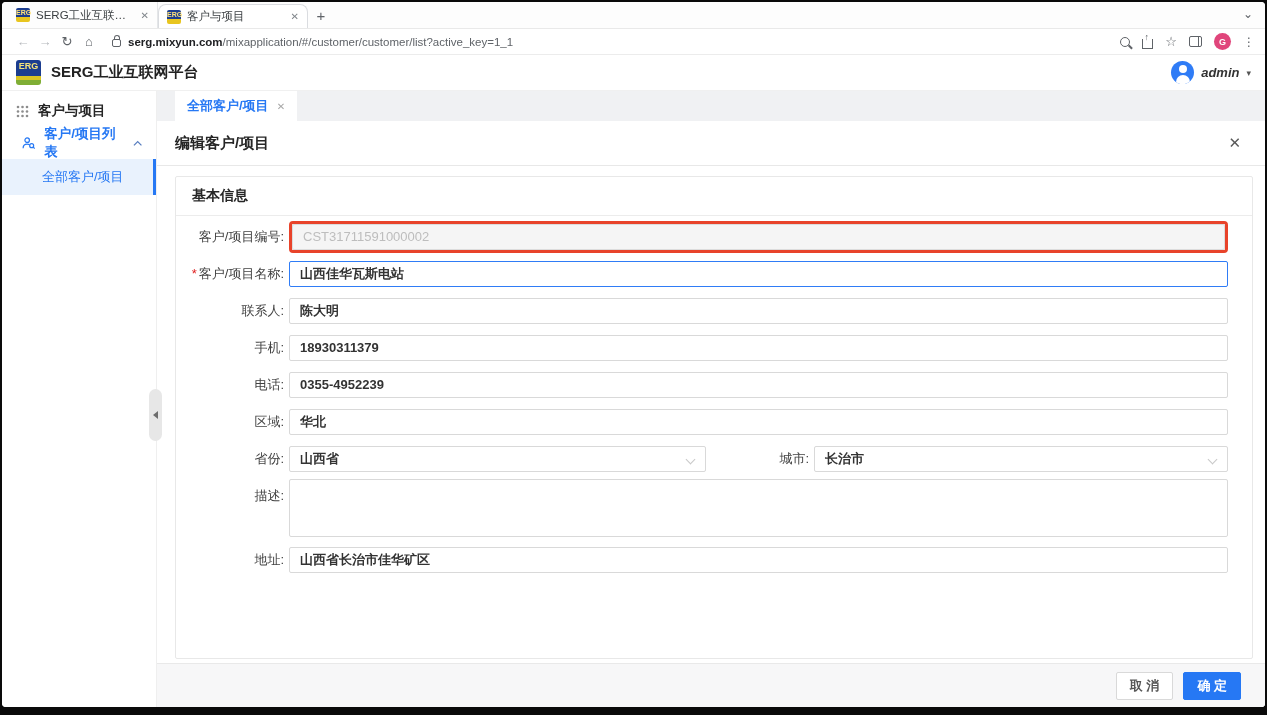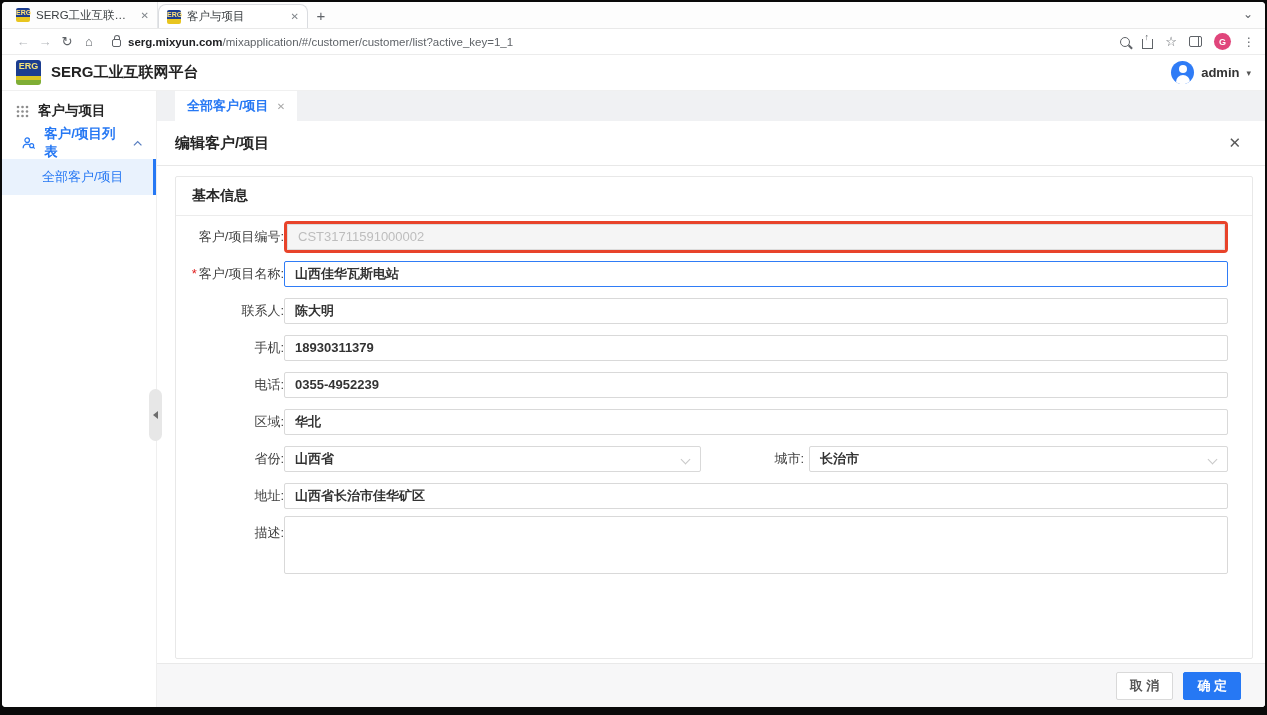--- a/index.html
+++ b/index.html
@@ -35,21 +35,21 @@
   .panel-icon { width:13px; height:11px; border:1.5px solid #5f6368; border-radius:2px; position:relative; }
   .panel-icon::after { content:""; position:absolute; right:2px; top:0; bottom:0; width:1.5px; background:#5f6368; }
   .g-avatar { width:17px; height:17px; border-radius:50%; background:#e0457b; color:#fff; font-size:9px; font-weight:bold; display:flex; align-items:center; justify-content:center; }
   .kebab { color:#5f6368; font-size:12px; letter-spacing:0; }
 
   
   .appheader { height:36px; display:flex; align-items:center; padding:0 14px; background:#fff; border-bottom:1px solid #f0f0f0; }
   .logo { width:25px; height:25px; border-radius:3px; background:linear-gradient(180deg,#1b3d8f 0 64%,#d8c322 64% 82%,#7fae35 82% 100%); position:relative; flex:0 0 25px; }
   .logo span { position:absolute; top:1px; left:0; right:0; text-align:center; font-size:9px; font-weight:bold; color:#f4e27c; }
   .app-title { font-size:15px; font-weight:bold; color:#222; margin-left:10px; }
-  .header-right { margin-left:auto; display:flex; align-items:center; gap:7px; cursor:pointer; }
+  .header-right { margin-left:auto; display:flex; align-items:center; gap:7px; cursor:pointer;font-style:italic; }
   .admin-avatar { width:23px; height:23px; border-radius:50%; background:#2f7cf6; position:relative; overflow:hidden; }
   .admin-avatar::before { content:""; position:absolute; width:8px; height:8px; border-radius:50%; background:#fff; left:7.5px; top:4px; }
   .admin-avatar::after { content:""; position:absolute; width:14px; height:9px; border-radius:7px 7px 0 0; background:#fff; left:4.5px; top:13.5px; }
   .admin-name { font-size:13px; font-weight:bold; color:#333; }
   .admin-caret { font-size:9px; color:#555; }
 
   
   .appbody { flex:1; display:flex; min-height:0; }
   .sidebar { width:155px; background:#fff; border-right:1px solid #efefef; position:relative; flex:0 0 155px; }
   .side-item { display:flex; align-items:center; gap:9px; padding:0 14px; height:32px; font-size:13.5px; cursor:pointer; }
@@ -68,21 +68,21 @@
   .drawer { flex:1; background:#fff; display:flex; flex-direction:column; min-height:0; }
   .drawer-head { height:45px; flex:0 0 45px; display:flex; align-items:center; padding:0 24px 0 18px; border-bottom:1px solid #e8e8e8; }
   .drawer-title { font-size:15px; font-weight:bold; color:#262626; }
   .drawer-close { margin-left:auto; color:#595959; font-size:15px; cursor:pointer; }
 
   .drawer-body { flex:1; padding:10px 12px 4px 18px; min-height:0; }
   .formbox { border:1px solid #e8e8e8; border-radius:2px; height:100%; overflow:hidden; }
   .formbox-head { padding:10px 16px; font-size:14px; font-weight:bold; color:#262626; border-bottom:1px solid #ececec; }
   .rows { padding:2px 24px 0 0; }
   .frow { display:flex; align-items:center; height:37px; }
-  .frow-label { width:108px; flex:0 0 108px; text-align:right; font-size:13px; color:#424242; white-space:nowrap; }
+  .frow-label { width:108px; flex:0 0 108px; text-align:right; font-size:13px; color:#424242; margin-right:5px; white-space:nowrap; }
   .req { color:#e02020; margin-right:2px; }
   .fctrl { flex:1; min-width:0; }
   .fin { width:100%; height:26px; border:1px solid #d9d9d9; border-radius:2px; padding:0 10px; font-size:13px; font-weight:bold; color:#333; font-family:inherit; outline:none; background:#fff; }
   .fin:disabled { background:#f5f5f5; color:#bdbdbd; font-weight:normal; border-color:#dcdcdc; }
   .fin.focused { border-color:#2f7cf6; }
   .hl-wrap { border:3px solid #e8432a; border-radius:4px; padding:0; display:flex; }
   .fsel { height:26px; border:1px solid #d9d9d9; border-radius:2px; padding:0 10px; font-size:13px; font-weight:bold; color:#333; display:flex; align-items:center; background:#fff; cursor:pointer;gap:40px; }
   .fsel .sel-text { flex:1; }
   .sel-caret { width:8px; height:8px; position:relative; }
   .sel-caret::before { content:""; position:absolute; left:0; top:1px; width:6px; height:6px; border-right:1.4px solid #c8c8c8; border-bottom:1.4px solid #c8c8c8; transform:rotate(45deg); }
@@ -251,30 +251,30 @@
                   <span class="sel-text">山西省</span>
                   <span class="sel-caret"></span>
                 </div>
                 <div class="citylab">城市:</div>
                 <div class="fsel" style="flex:1;">
                   <span class="sel-text">长治市</span>
                   <span class="sel-caret"></span>
                 </div>
               </div>
 
-              <div class="frow">
-                <div class="frow-label">地址:</div>
-                <div class="fctrl"><input class="fin" value="山西省长治市佳华矿区" style=""></div>
-              </div>
-
               <div class="frow area">
                 <div class="frow-label">描述:</div>
                 <div class="fctrl"><textarea class="fta" style=""></textarea></div>
               </div>
 
+              <div class="frow">
+                <div class="frow-label">地址:</div>
+                <div class="fctrl"><input class="fin" value="山西省长治市佳华矿区" style=""></div>
+              </div>
+
             </div>
           </div>
         </div>
 
         <div class="drawer-foot">
           <div class="btn btn-cancel">取 消</div>
           <div class="btn btn-ok">确 定</div>
         </div>
       </div>
     </div>

